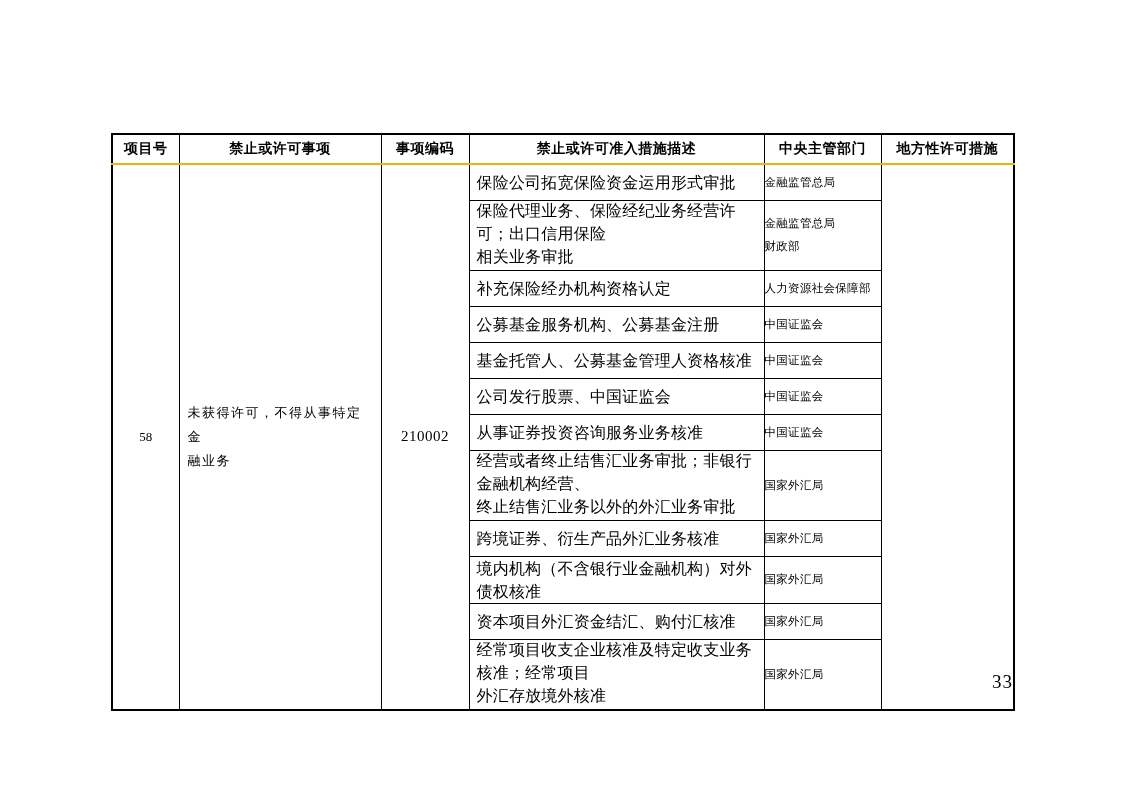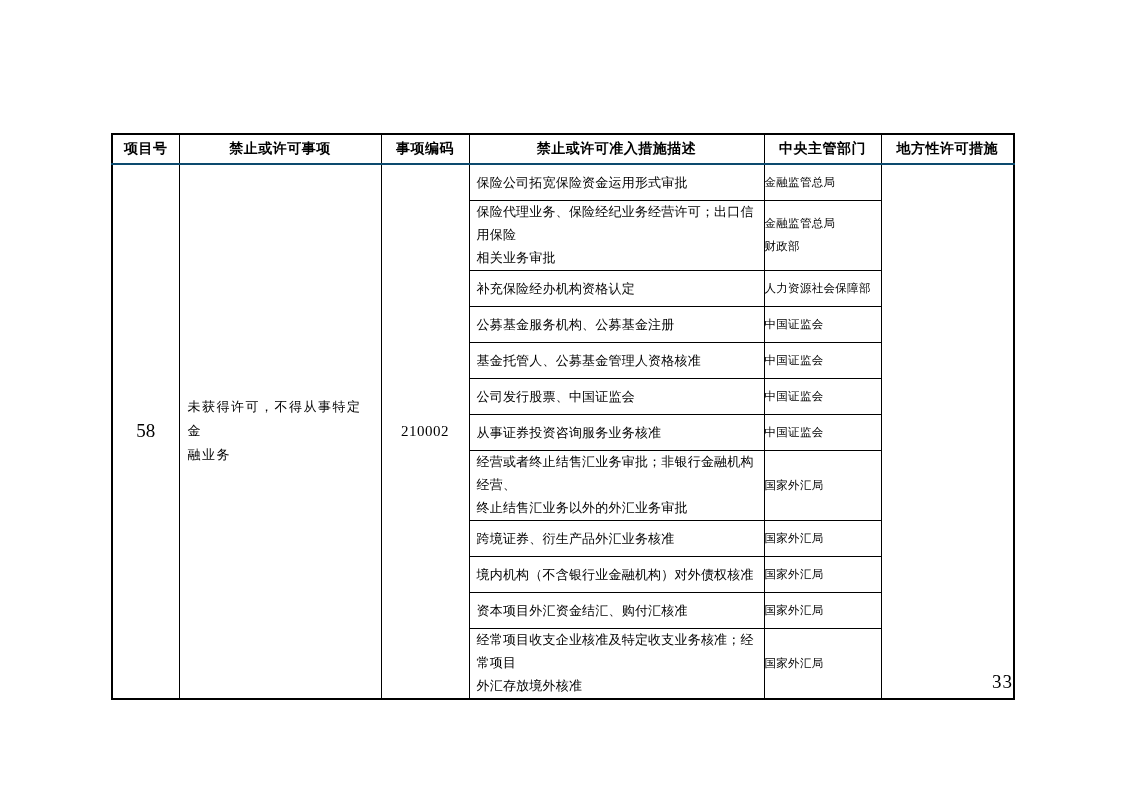--- a/index.html
+++ b/index.html
@@ -16,57 +16,57 @@
     width: 902px;
     border-collapse: collapse;
     table-layout: fixed;
     border: 2px solid #000;
   }
   .doc-table th, .doc-table td {
     border: 1px solid #000;
     overflow: hidden;
   }
   .doc-table thead th {
-    border-bottom: 2px solid #0c4a6e;
+    border-bottom: 2px solid #eab308;
     font-weight: bold;
     font-size: 14px;
     letter-spacing: 0.5px;
     text-align: center;
     height: 30px;
     vertical-align: middle;
     white-space: nowrap;
   }
   .col-project { width: 67px; }
   .col-matter  { width: 202px; }
   .col-code    { width: 88px; }
   .col-desc    { width: 295px; }
   .col-dept    { width: 117px; }
   .col-local   { width: 133px; }
 
   td.cell-project {
     text-align: center; vertical-align: middle;
-    font-size: 19px;
+    font-size: 13px;
   }
   td.cell-matter {
     vertical-align: middle;
     font-size: 13px;
     letter-spacing: 1.5px;
     line-height: 24px;
     padding: 0 6px 0 8px;
     white-space: pre-line;
   }
   td.cell-code {
     text-align: center; vertical-align: middle;
     font-size: 15px;
     letter-spacing: 0.5px;
     margin-left: 28px;
   }
   td.cell-desc {
     vertical-align: middle;
-    font-size: 13px;
+    font-size: 16px;
     letter-spacing: 0.2px;
     line-height: 23px;
     padding: 0 3px 0 7px;
     white-space: pre-line;
   }
   td.cell-dept {
     vertical-align: middle;
     font-size: 11.5px;
     letter-spacing: 0.3px;
     line-height: 23px;

